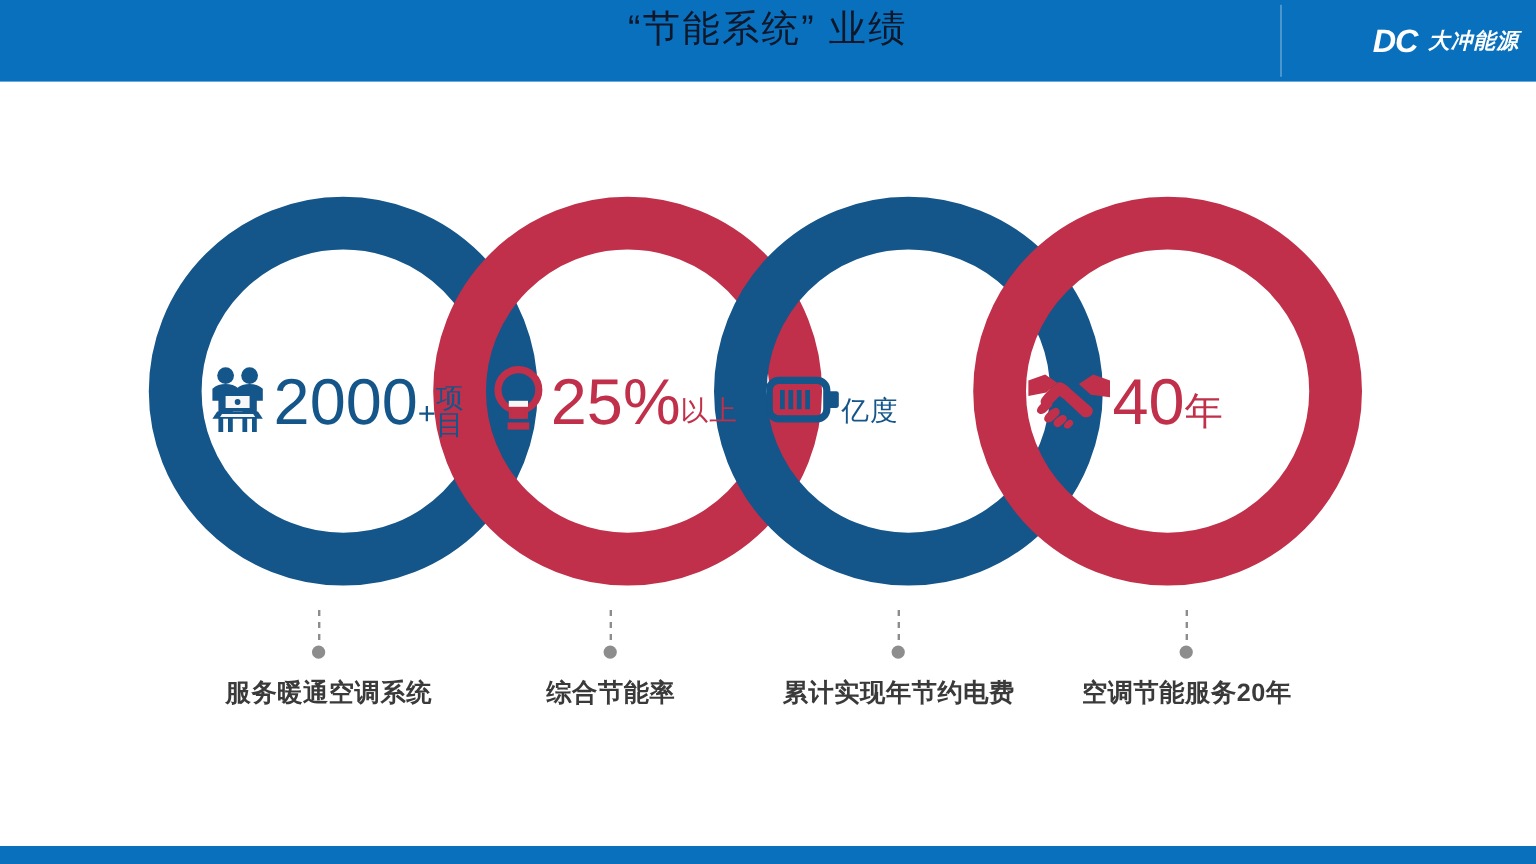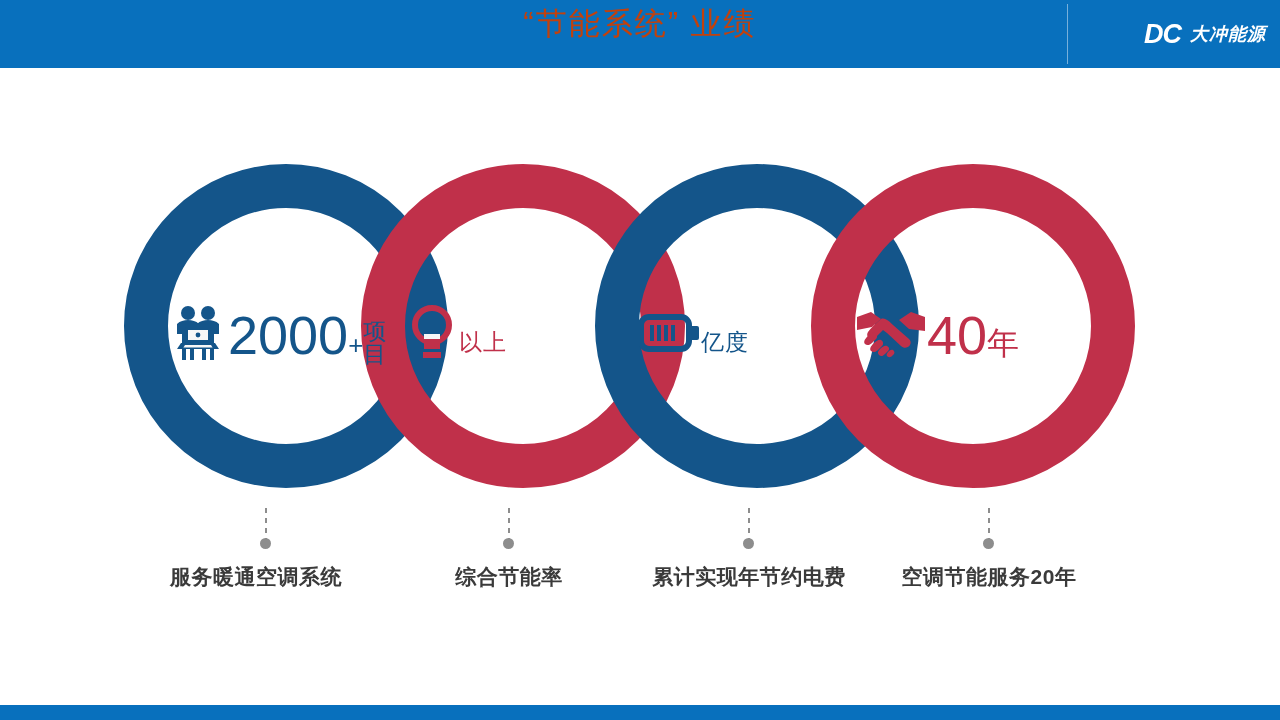--- a/index.html
+++ b/index.html
@@ -24,21 +24,21 @@
     background: #0870bd;
   }
   .header-title {
     position: absolute;
     left: 0; top: 0;
     width: 1280px;
     height: 48px;
     display: flex;
     align-items: center;
     justify-content: center;
-    color: #c2410c;
+    color: #0f172a;
     font-size: 31px;
     letter-spacing: 2px;
     font-weight: 400;
     white-space: pre;
   }
   .brand-logo {
     position: absolute;
     right: 14px;
     top: 0;
     height: 68px;
@@ -224,20 +224,24 @@
     <svg width="54" height="58" viewBox="0 0 54 58" aria-hidden="true">
       <g fill="none" stroke="#c0304a" stroke-width="6">
         <circle cx="27" cy="21" r="17"></circle>
       </g>
       <rect x="19" y="33" width="16" height="12" fill="#c0304a"></rect>
       <rect x="19" y="30" width="16" height="5" fill="#f7f7f7"></rect>
       <rect x="18" y="48" width="18" height="6" fill="#c0304a"></rect>
       <rect x="21" y="36" width="12" height="9" rx="1" fill="#c0304a"></rect>
     </svg>
   </div>
+  <div class="stat-value c-red">
+    <span>25%</span>
+      <span class="suffix-sm"></span>
+  </div>
   <div class="stat-unit c-red">以上</div>
 </div>
 
 <div class="ring-content" style="left:639px;">
   <div class="ring-icon">
     <svg width="62" height="42" viewBox="0 0 62 42" aria-hidden="true">
       <rect x="2" y="5" width="48" height="32" rx="8" fill="none" stroke="#14558a" stroke-width="6"></rect>
       <path d="M52 14 h6 a2 2 0 0 1 2 2 v10 a2 2 0 0 1 -2 2 h-6 z" fill="#14558a"></path>
       <rect x="11" y="13" width="4" height="16" fill="#14558a"></rect>
       <rect x="18" y="13" width="4" height="16" fill="#14558a"></rect>
@@ -264,21 +268,21 @@
   </div>
   <div class="stat-value c-red">
     <span>40</span>
       <span class="suffix-cn">年</span>
   </div>
   <div class="stat-unit c-red"></div>
 </div>
 
 <div class="connector" style="left:265px;"></div>
 <div class="connector-dot" style="left:260px;"></div>
-<div class="caption" style="left:256px;">服务暖通空调系统</div>
+<div class="caption" style="left:274px;">服务暖通空调系统</div>
 
 <div class="connector" style="left:508px;"></div>
 <div class="connector-dot" style="left:503px;"></div>
 <div class="caption" style="left:509px;">综合节能率</div>
 
 <div class="connector" style="left:748px;"></div>
 <div class="connector-dot" style="left:743px;"></div>
 <div class="caption" style="left:749px;">累计实现年节约电费</div>
 
 <div class="connector" style="left:988px;"></div>

